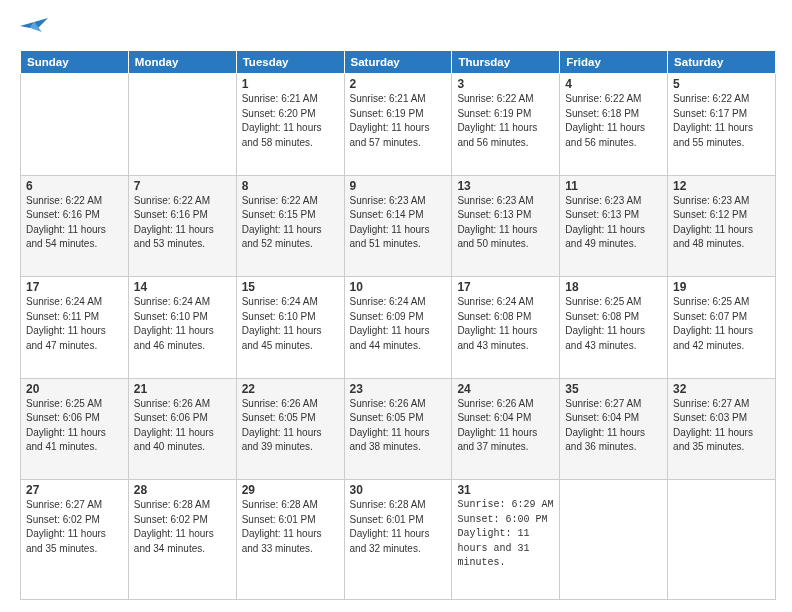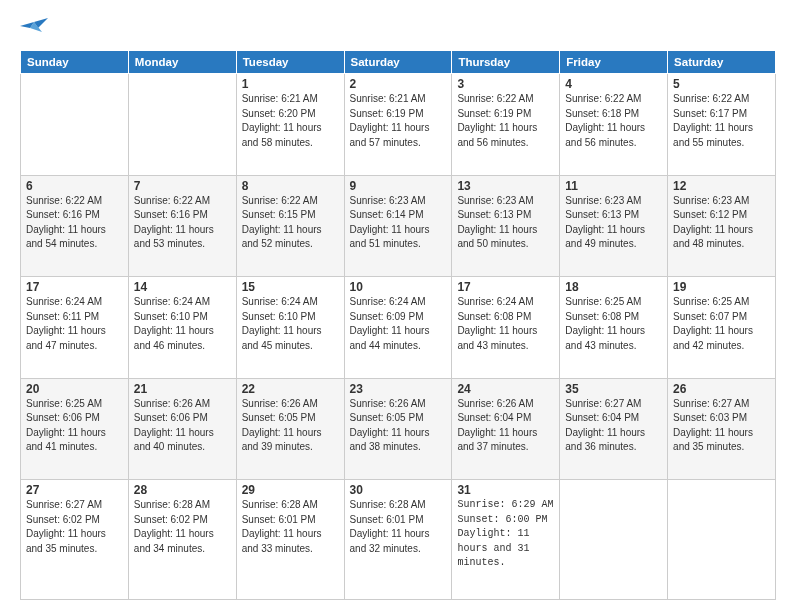--- a/index.html
+++ b/index.html
@@ -287,21 +287,21 @@
 Sunset: 6:04 PM
 Daylight: 11 hours and 37 minutes.</div>
           </td>
           <td>
             <span class="day-num">35</span>
             <div class="day-info" style="white-space: pre-line;">Sunrise: 6:27 AM
 Sunset: 6:04 PM
 Daylight: 11 hours and 36 minutes.</div>
           </td>
           <td>
-            <span class="day-num">26</span>
+            <span class="day-num">32</span>
             <div class="day-info" style="white-space: pre-line;">Sunrise: 6:27 AM
 Sunset: 6:03 PM
 Daylight: 11 hours and 35 minutes.</div>
           </td>
         </tr>
         <tr>
           <td>
             <span class="day-num">27</span>
             <div class="day-info" style="white-space: pre-line;">Sunrise: 6:27 AM
 Sunset: 6:02 PM

